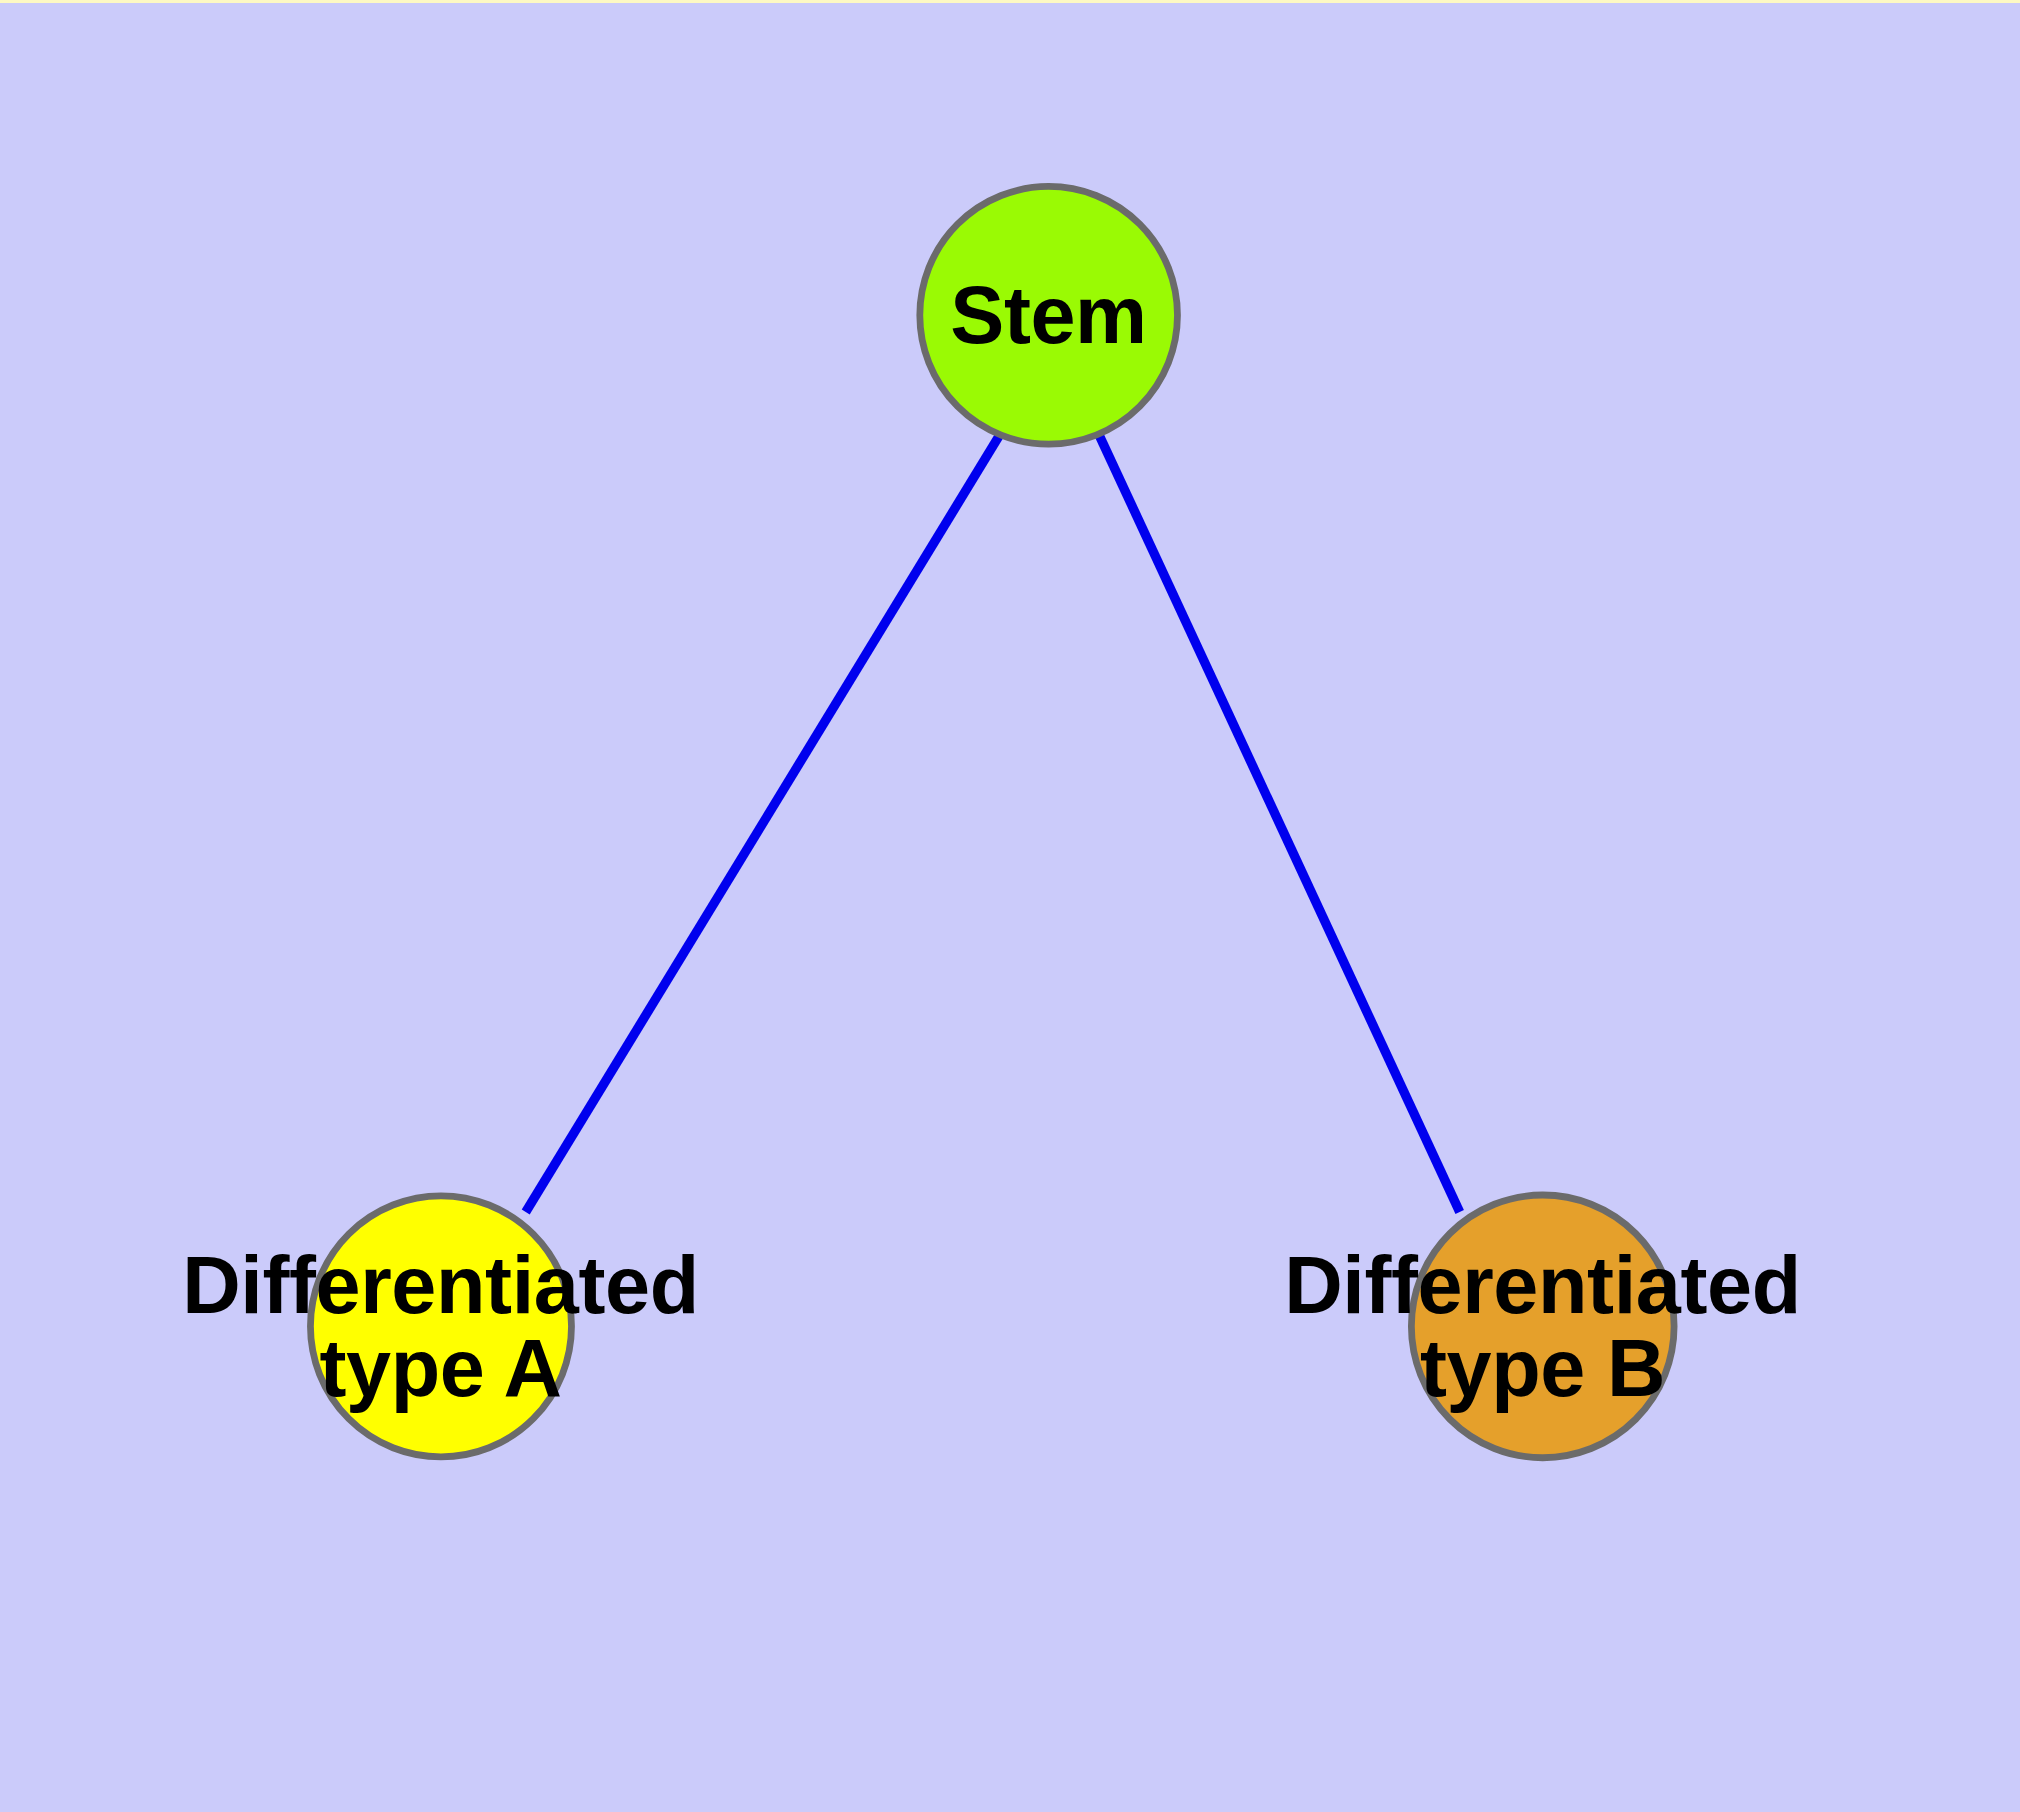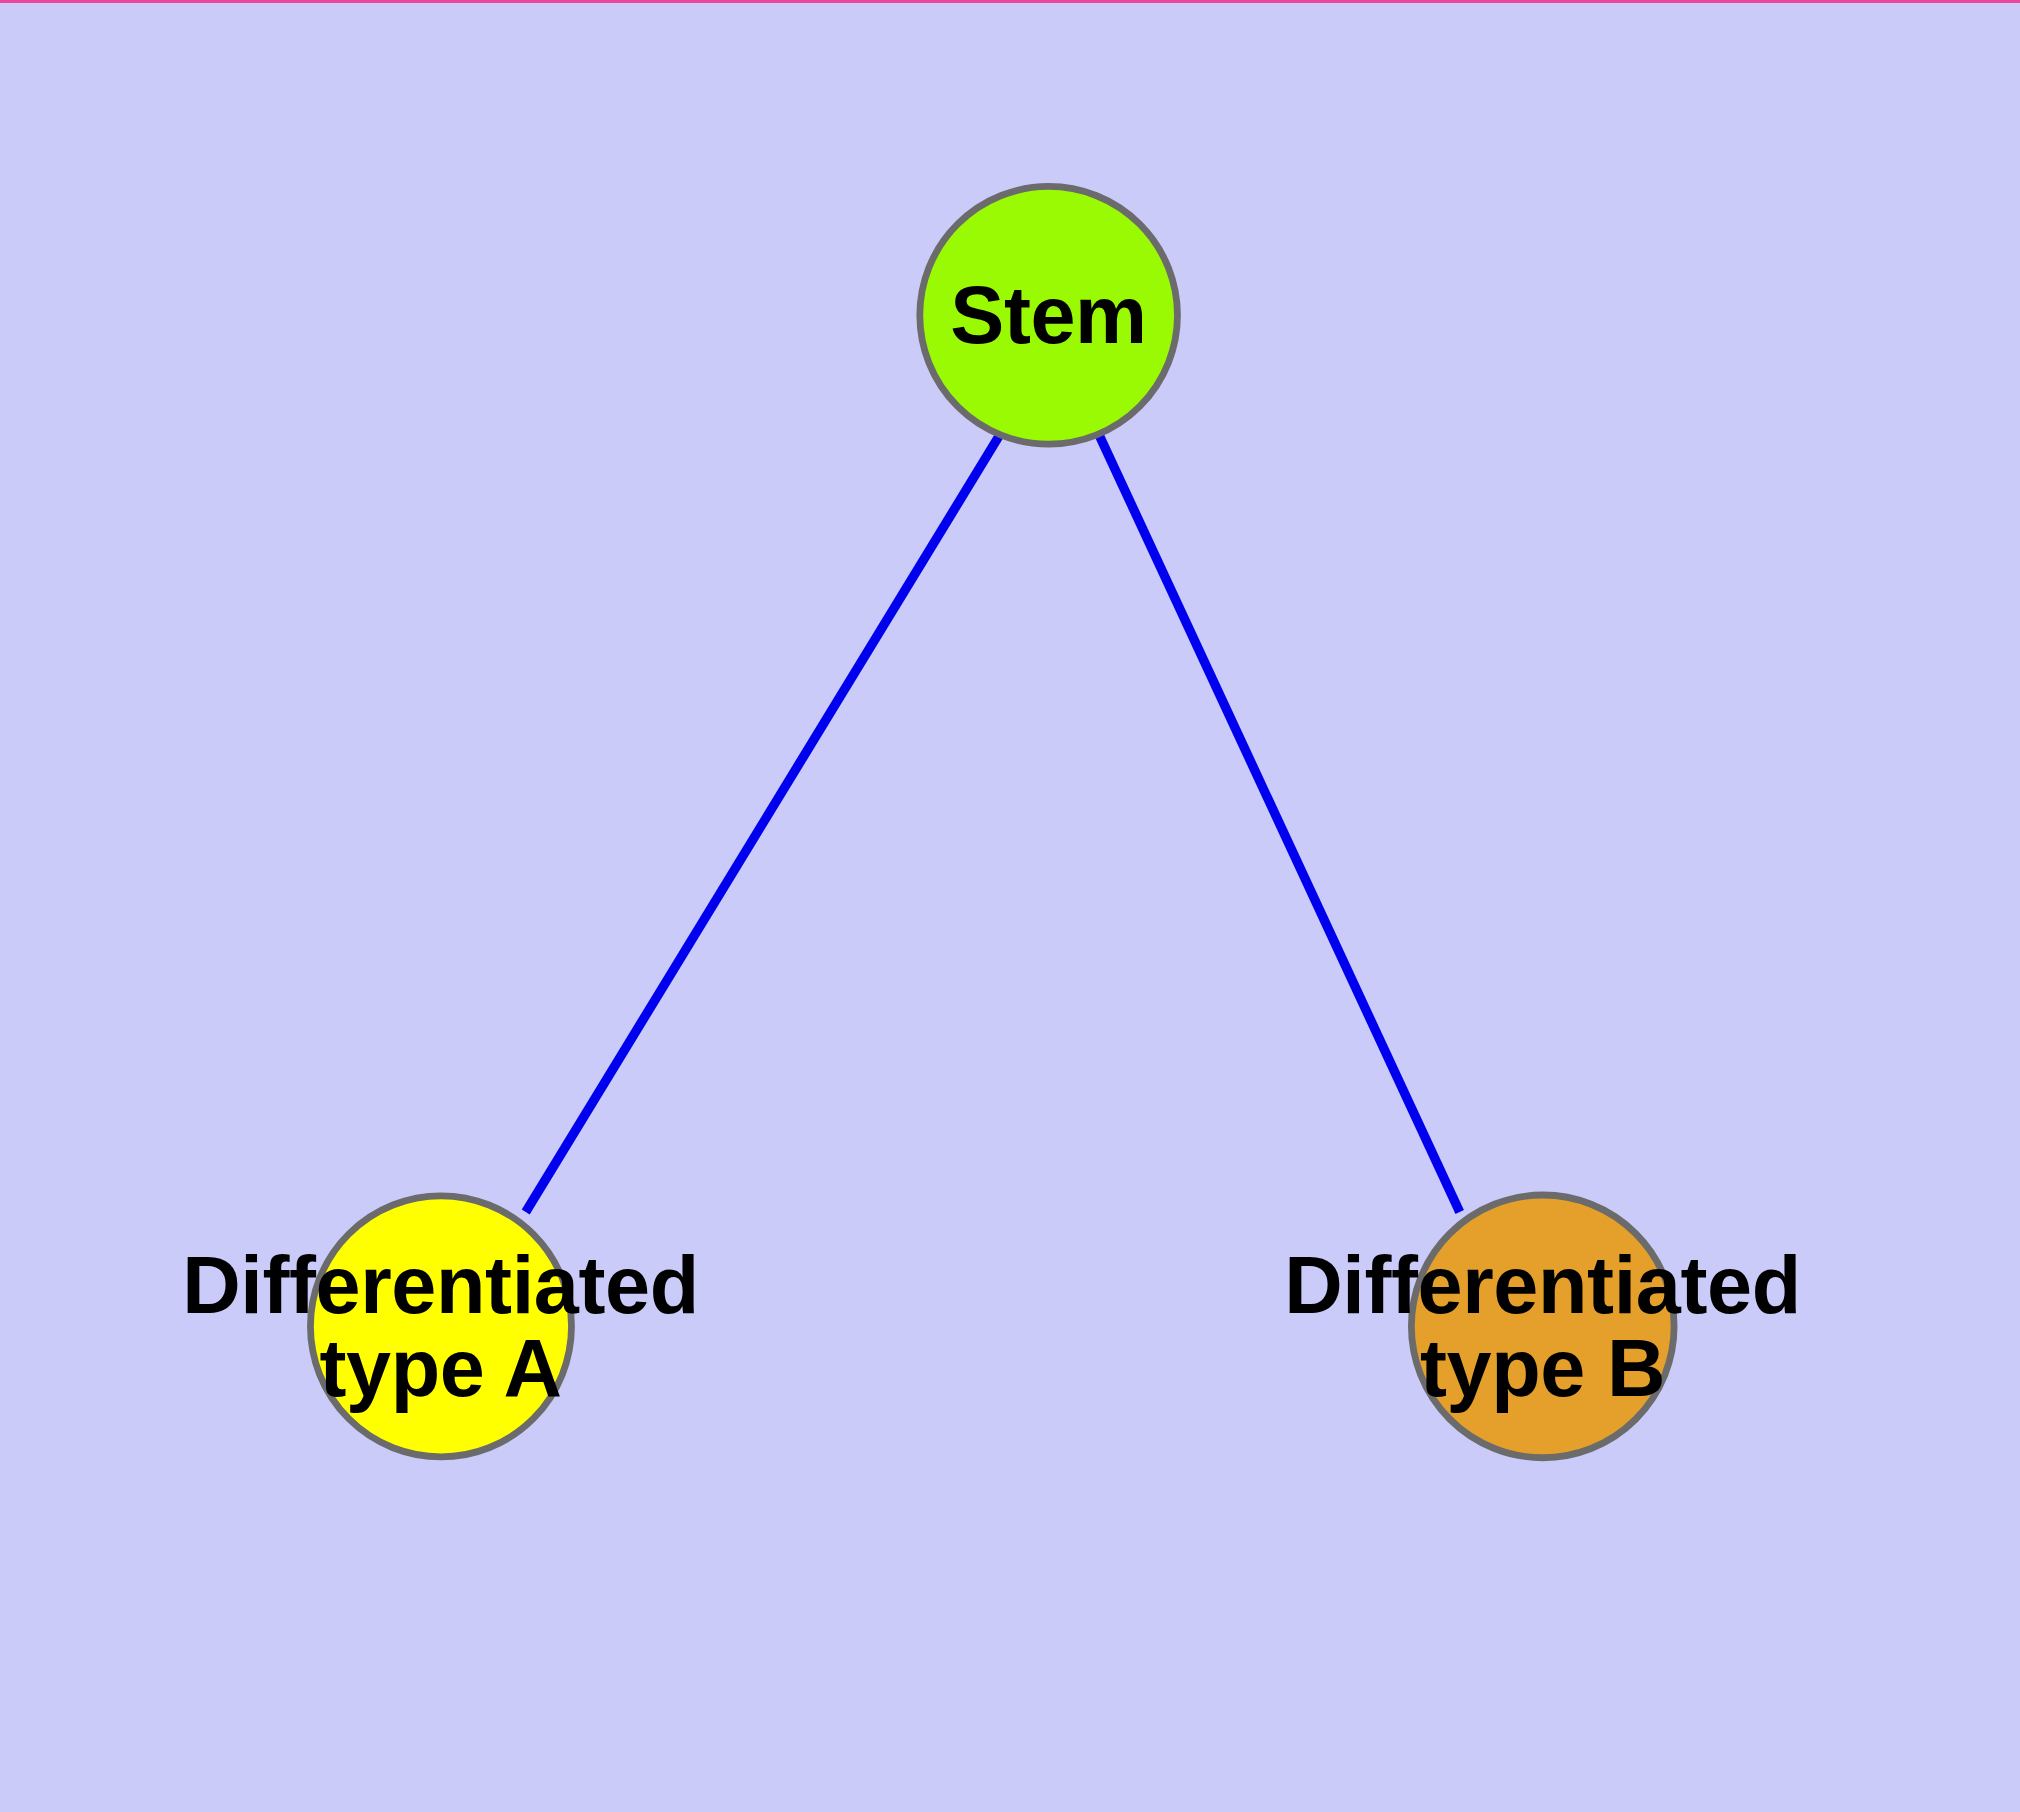--- a/index.html
+++ b/index.html
@@ -5,21 +5,21 @@
   html, body {
     margin: 0;
     padding: 0;
     background: #ffffff;
   }
   #canvas {
     position: relative;
     width: 2021px;
     height: 1812px;
     overflow: hidden;
-    background: #ec4899;
+    background: #fef9c3;
     font-family: "Liberation Sans", "DejaVu Sans", sans-serif;
   }
   #plot-background {
     position: absolute;
     left: 0;
     top: 3.4px;
     width: 2021px;
     height: 1809px;
     background: #cbcbfa;
   }

